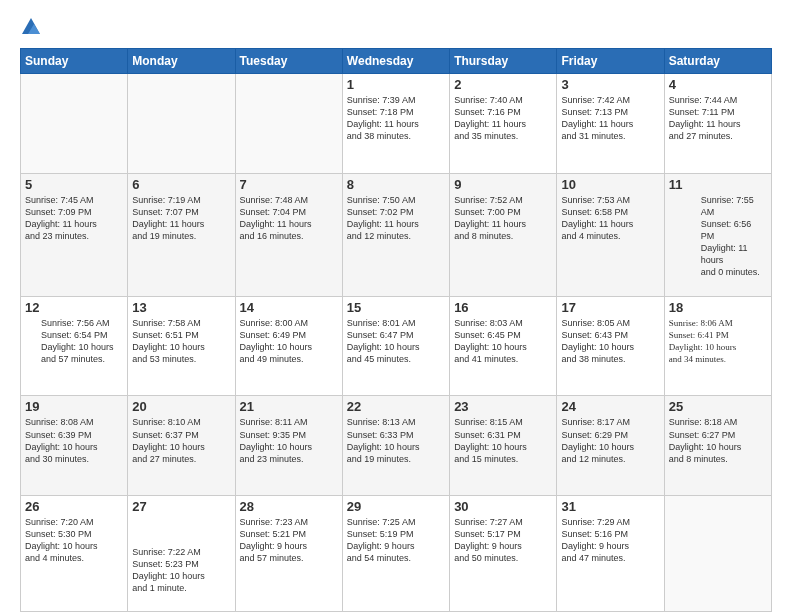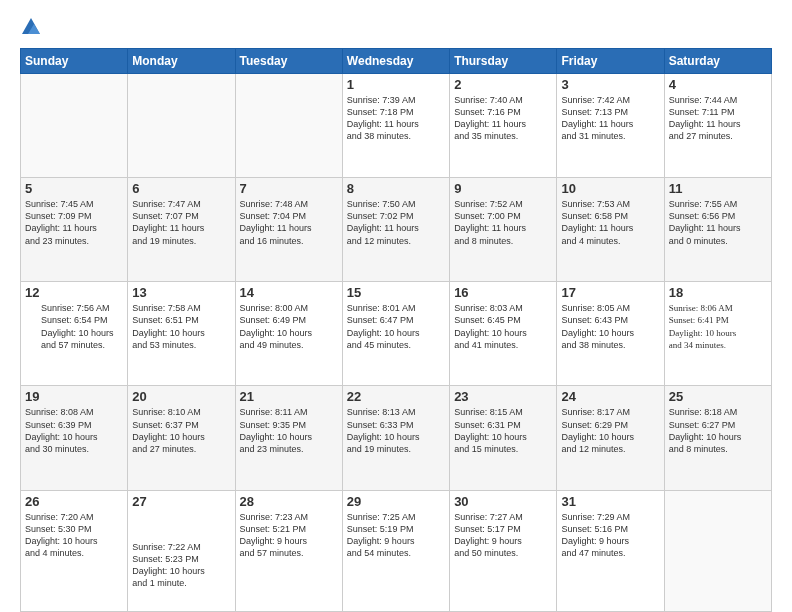--- a/index.html
+++ b/index.html
@@ -173,21 +173,21 @@
         <tr>
           <td>
             <span class="day-number">5</span>
             <div class="cell-info" style="white-space: pre-line;">Sunrise: 7:45 AM
 Sunset: 7:09 PM
 Daylight: 11 hours
 and 23 minutes.</div>
           </td>
           <td>
             <span class="day-number">6</span>
-            <div class="cell-info" style="white-space: pre-line;">Sunrise: 7:47 AM
+            <div class="cell-info" style="white-space: pre-line;">Sunrise: 7:19 AM
 Sunset: 7:07 PM
 Daylight: 11 hours
 and 19 minutes.</div>
           </td>
           <td>
             <span class="day-number">7</span>
             <div class="cell-info" style="white-space: pre-line;">Sunrise: 7:48 AM
 Sunset: 7:04 PM
 Daylight: 11 hours
 and 16 minutes.</div>
@@ -208,21 +208,21 @@
           </td>
           <td>
             <span class="day-number">10</span>
             <div class="cell-info" style="white-space: pre-line;">Sunrise: 7:53 AM
 Sunset: 6:58 PM
 Daylight: 11 hours
 and 4 minutes.</div>
           </td>
           <td>
             <span class="day-number">11</span>
-            <div class="cell-info" style="white-space: pre-line;">Sunrise: 7:55 AM
+            <div class="cell-info" style="white-space: pre-line; margin-left: 32px;">Sunrise: 7:55 AM
 Sunset: 6:56 PM
 Daylight: 11 hours
 and 0 minutes.</div>
           </td>
         </tr>
         <tr>
           <td>
             <span class="day-number">12</span>
             <div class="cell-info" style="white-space: pre-line; margin-left: 16px;">Sunrise: 7:56 AM
 Sunset: 6:54 PM

